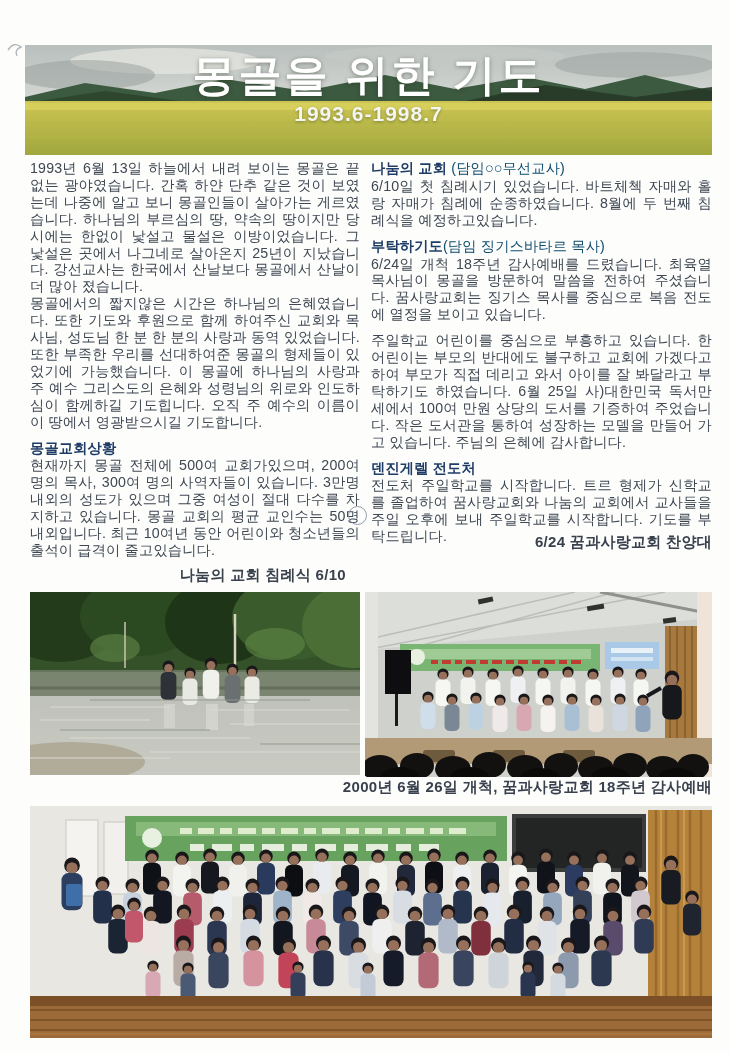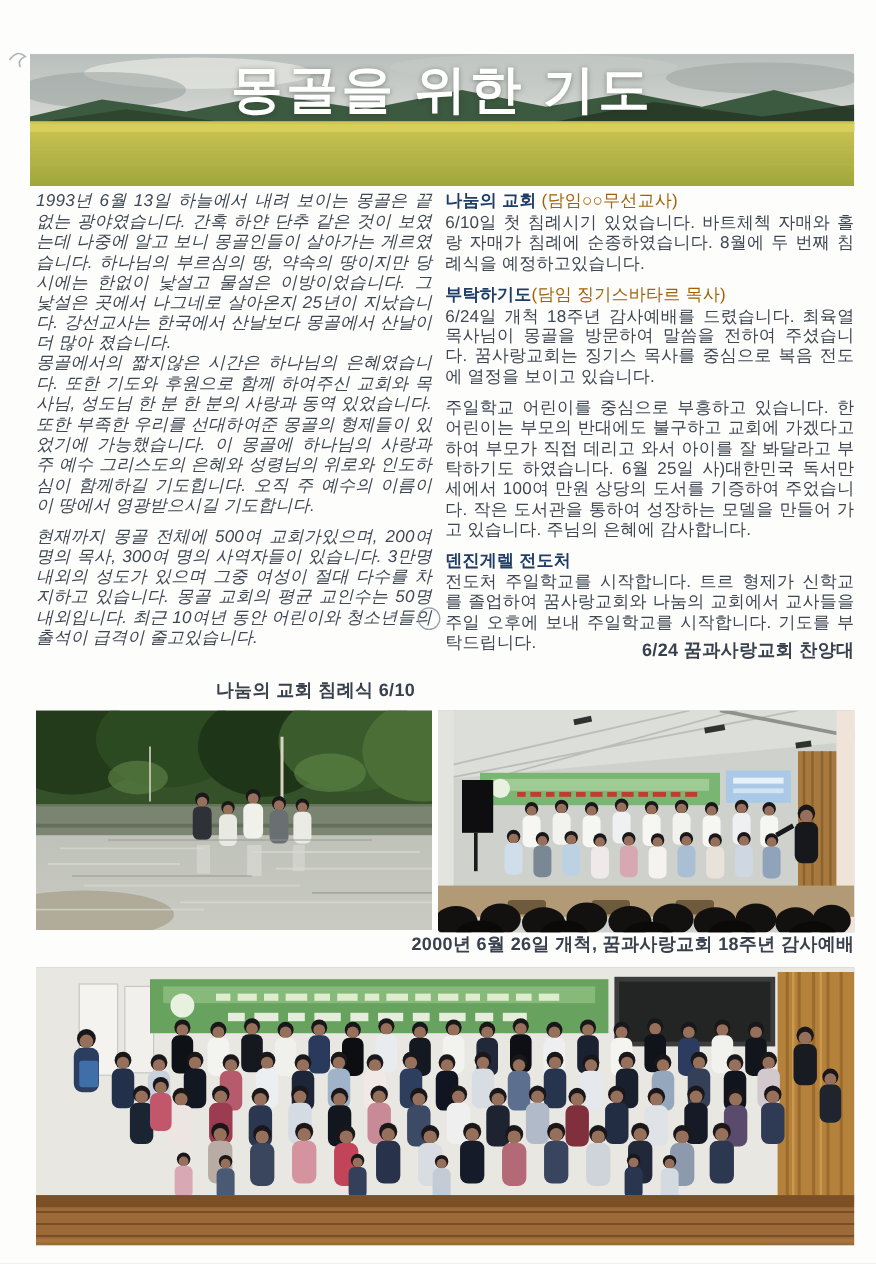--- a/index.html
+++ b/index.html
@@ -20,27 +20,27 @@
     font-size:43px;font-weight:800;color:#ffffff;letter-spacing:3px;
     text-shadow:0 1px 4px rgba(40,50,30,.45);line-height:1.1;
   }
   .hero-period{
     font-size:21px;font-weight:600;color:#f4f6f2;letter-spacing:1px;margin-top:3px;
     text-shadow:0 1px 3px rgba(40,50,30,.4);
   }
   
   .col{position:absolute;top:160px;font-size:14.2px;line-height:16.9px;
        text-align:justify;word-break:break-all;letter-spacing:.2px;}
-  .col-left{left:30px;width:330px;font-style:italic;}
+  .col-left{left:30px;width:330px;}
   .col-right{left:371px;width:341px;}
   .col p{margin:0;}
   .sec{margin-top:9px;}
   .sec:first-child{margin-top:0;}
   .sec-head{font-weight:700;color:#1f3c66;margin:0 0 1px 0;}
-  .sec-sub{font-weight:400;color:#a16207;}
+  .sec-sub{font-weight:400;color:#0c4a6e;}
   
   .caption{position:absolute;font-size:15px;font-weight:600;color:#39414d;letter-spacing:.3px;}
   .caption-left{left:30px;top:566px;width:330px;text-align:right;padding-right:14px;box-sizing:border-box;}
   .caption-right{left:371px;top:533px;width:341px;text-align:right;}
   .caption-bottom{left:30px;top:778px;width:682px;text-align:right;}
   
   .photo{position:absolute;overflow:hidden;background:#cfcfc9;}
   .photo svg{display:block;}
   .photo-baptism{left:30px;top:592px;width:330px;height:183px;}
   .photo-choir{left:365px;top:592px;width:347px;height:185px;}
@@ -81,27 +81,29 @@
       <ellipse cx="60" cy="30" rx="70" ry="15" fill="#8e9694" opacity=".45"></ellipse>
       <path d="M0,52 L60,38 L130,48 L200,34 L280,46 L360,30 L430,44 L500,32 L560,44 L620,30 L687,46 L687,64 L0,64 Z" fill="#3c5a40"></path>
       <path d="M430,58 L520,40 L610,52 L687,42 L687,66 L430,66 Z" fill="#273a27" opacity=".92"></path>
       <path d="M0,58 L80,46 L170,58 Z" fill="#2c422c" opacity=".85"></path>
       <rect x="0" y="56" width="687" height="54" fill="url(#fieldg)"></rect>
       <rect x="0" y="58" width="687" height="7" fill="#dbd35f" opacity=".75"></rect>
       <path d="M0,78 H687 M0,92 H687" stroke="#b4b845" stroke-width="2" opacity=".5"></path>
     </svg>
     <div class="hero-text">
       <div class="hero-title">몽골을 위한 기도</div>
+      <div class="hero-period">1993.6-1998.7</div>
     </div>
   </div>
 
   <div class="col col-left">
     <p>1993년 6월 13일 하늘에서 내려 보이는 몽골은 끝없는 광야였습니다. 간혹 하얀 단추 같은 것이 보였는데 나중에 알고 보니 몽골인들이 살아가는 게르였습니다. 하나님의 부르심의 땅, 약속의 땅이지만 당시에는 한없이 낯설고 물설은 이방이었습니다. 그 낯설은 곳에서 나그네로 살아온지 25년이 지났습니다. 강선교사는 한국에서 산날보다 몽골에서 산날이 더 많아 졌습니다.</p>
     <p>몽골에서의 짧지않은 시간은 하나님의 은혜였습니다. 또한 기도와 후원으로 함께 하여주신 교회와 목사님, 성도님 한 분 한 분의 사랑과 동역 있었습니다. 또한 부족한 우리를 선대하여준 몽골의 형제들이 있었기에 가능했습니다. 이 몽골에 하나님의 사랑과 주 예수 그리스도의 은혜와 성령님의 위로와 인도하심이 함께하길 기도힙니다. 오직 주 예수의 이름이 이 땅에서 영광받으시길 기도합니다.</p>
     <div class="sec">
+      <div class="sec-head">몽골교회상황</div>
       <p>현재까지 몽골 전체에 500여 교회가있으며, 200여 명의 목사, 300여 명의 사역자들이 있습니다. 3만명 내외의 성도가 있으며 그중 여성이 절대 다수를 차지하고 있습니다. 몽골 교회의 평균 교인수는 50명 내외입니다. 최근 10여년 동안 어린이와 청소년들의 출석이 급격이 줄고있습니다.</p>
     </div>
   </div>
 
   <div class="col col-right">
     <div class="sec">
       <div class="sec-head"><span>나눔의 교회</span><span class="sec-sub"> (담임○○무선교사)</span></div>
       <p>6/10일 첫 침례시기 있었습니다. 바트체첵 자매와 홀랑 자매가 침례에 순종하였습니다. 8월에 두 번째 침례식을 예정하고있습니다.</p>
     </div>
     <div class="sec">

